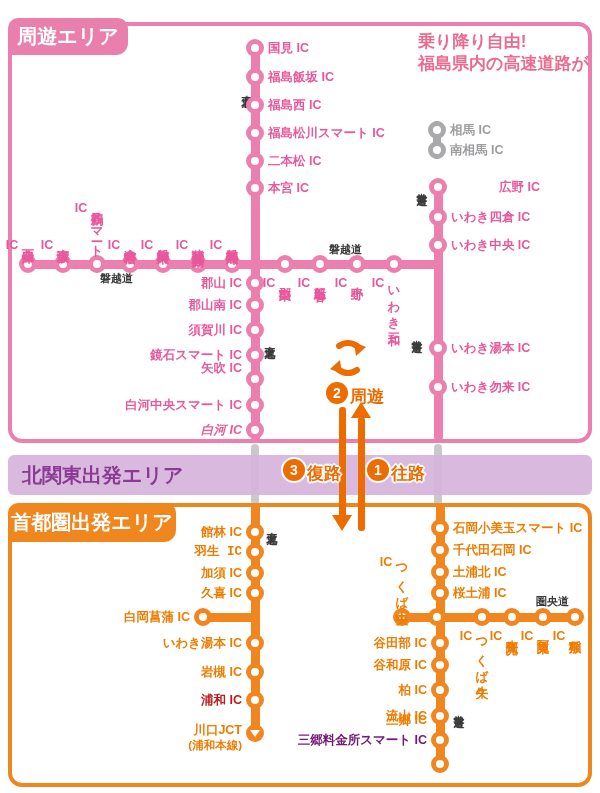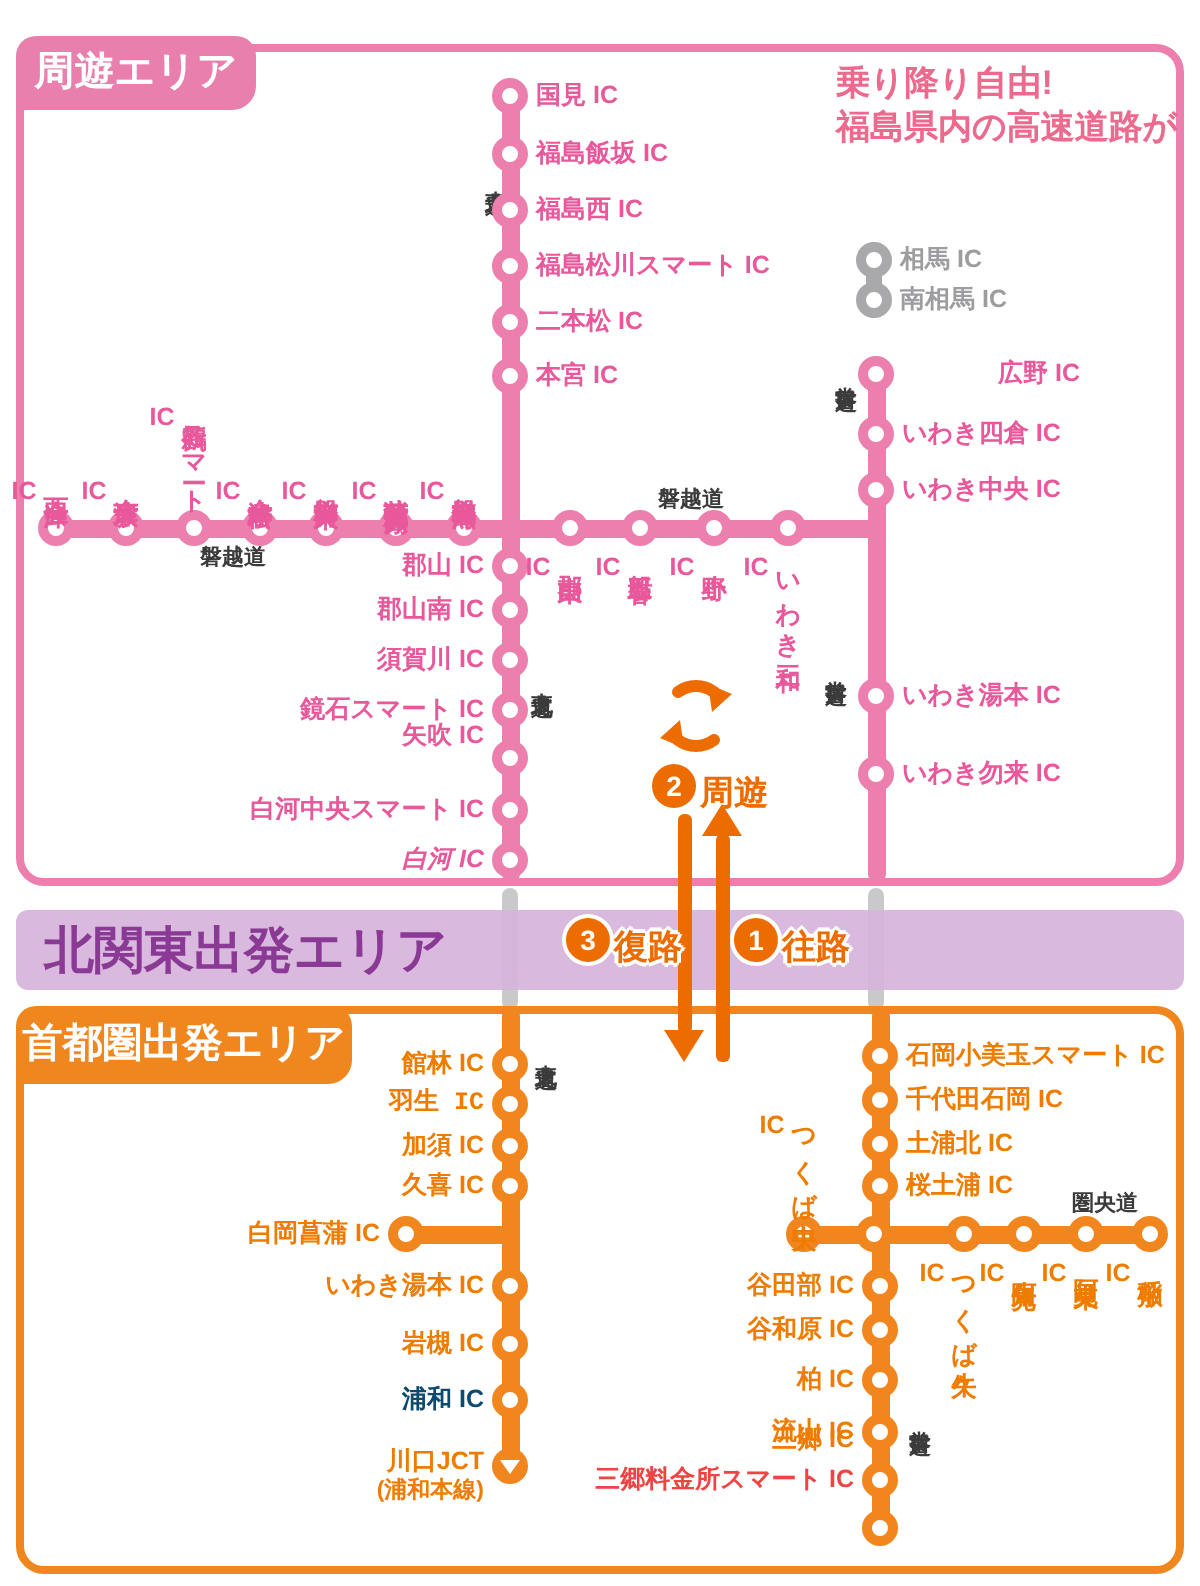--- a/index.html
+++ b/index.html
@@ -10,21 +10,21 @@
   .pink-box{left:8px;top:22px;width:584px;height:421px;border:4px solid #EC7FAE;border-radius:14px;}
   .orange-box{left:8px;top:503px;width:584px;height:284px;border:4px solid #F0861E;border-radius:14px;}
   .tab{position:absolute;z-index:3;color:#fff;font-size:20px;}
   .pink-tab{left:8px;top:18px;width:120px;height:37px;line-height:37px;background:#E87FAD;
             border-radius:10px 10px 12px 0;text-align:center;}
   .orange-tab{left:8px;top:503px;width:168px;height:39px;line-height:39px;background:#F0861E;
             border-radius:10px 10px 12px 0;text-align:center;}
   .headline{position:absolute;left:418px;top:31px;z-index:2;color:#EC6A8E;font-size:17px;line-height:22px;}
   .band{position:absolute;left:8px;top:455px;width:584px;height:40px;background:rgba(214,181,219,0.93);
         border-radius:6px;z-index:1;}
-  .band-label{position:absolute;left:14px;top:50%;transform:translateY(-50%);color:#8A3A94;font-size:25px;white-space:nowrap;}
+  .band-label{position:absolute;left:14px;top:50%;transform:translateY(-50%);color:#8A3A94;font-size:20px;white-space:nowrap;}
   #map{position:absolute;left:0;top:0;width:600px;height:793px;}
   .rline{position:absolute;border-radius:4px;}
   .node{position:absolute;width:18px;height:18px;border-radius:50%;background:#fff;
         border:5px solid #ccc;box-sizing:border-box;z-index:2;}
   .node.jct{border:none;}
   .tri{position:absolute;left:4px;top:6px;width:0;height:0;border-left:5px solid transparent;
        border-right:5px solid transparent;border-top:7px solid #fff;}
   .slabel{position:absolute;z-index:2;font-size:12.5px;}
   .slabel.hl{white-space:nowrap;transform:translateY(-50%);line-height:15px;}
   .slabel.hl.has-sub{transform:translateY(-32%);}
@@ -164,21 +164,21 @@
       <div class="slabel hl" style="color: rgb(238, 124, 0); top: 573px; right: 358px; text-align: right;">加須 IC</div>
       <div class="node" style="left: 246px; top: 584px; border-color: rgb(241, 134, 30);"></div>
       <div class="slabel hl" style="color: rgb(238, 124, 0); top: 593px; right: 358px; text-align: right;">久喜 IC</div>
       <div class="node" style="left: 194px; top: 608px; border-color: rgb(241, 134, 30);"></div>
       <div class="slabel hl" style="color: rgb(238, 124, 0); top: 617px; right: 410px; text-align: right;">白岡菖蒲 IC</div>
       <div class="node" style="left: 246px; top: 634px; border-color: rgb(241, 134, 30);"></div>
       <div class="slabel hl" style="color: rgb(238, 124, 0); top: 643px; right: 358px; text-align: right;">いわき湯本 IC</div>
       <div class="node" style="left: 246px; top: 663px; border-color: rgb(241, 134, 30);"></div>
       <div class="slabel hl" style="color: rgb(238, 124, 0); top: 672px; right: 358px; ">岩槻 IC</div>
       <div class="node" style="left: 246px; top: 691px; border-color: rgb(241, 134, 30);"></div>
-      <div class="slabel hl" style="color: #0c4a6e; top: 700px; right: 358px; text-align: right;">浦和 IC</div>
+      <div class="slabel hl" style="color: #b91c1c; top: 700px; right: 358px; text-align: right;">浦和 IC</div>
       <div class="node jct" style="left: 246px; top: 724px; border-color: rgb(241, 134, 30); background: rgb(241, 134, 30);">
         <div class="tri"></div>
       </div>
       <div class="slabel hl has-sub" style="color: rgb(238, 124, 0); top: 733px; right: 358px; text-align: right;">
         <div class="l1">川口JCT</div>
         <div class="sub">(浦和本線)</div>
       </div>
       <div class="node" style="left: 431px; top: 519px; border-color: rgb(241, 134, 30);"></div>
       <div class="slabel hl" style="color: rgb(238, 124, 0); top: 528px; left: 453px;">石岡小美玉スマート IC</div>
       <div class="node" style="left: 431px; top: 541px; border-color: rgb(241, 134, 30);"></div>
@@ -189,21 +189,21 @@
       <div class="slabel hl" style="color: rgb(238, 124, 0); top: 593px; left: 453px;">桜土浦 IC</div>
       <div class="node" style="left: 431px; top: 634px; border-color: rgb(241, 134, 30);"></div>
       <div class="slabel hl" style="color: rgb(238, 124, 0); top: 643px; right: 173px; text-align: right;">谷田部 IC</div>
       <div class="node" style="left: 431px; top: 656px; border-color: rgb(241, 134, 30);"></div>
       <div class="slabel hl" style="color: rgb(238, 124, 0); top: 665px; right: 173px; text-align: right;">谷和原 IC</div>
       <div class="node" style="left: 431px; top: 681px; border-color: rgb(241, 134, 30);"></div>
       <div class="slabel hl" style="color: rgb(238, 124, 0); top: 690px; right: 173px; text-align: right;">柏 IC</div>
       <div class="node" style="left: 431px; top: 707px; border-color: rgb(241, 134, 30);"></div>
       <div class="slabel hl" style="color: rgb(238, 124, 0); top: 716px; right: 173px; text-align: right;">流山 IC</div>
       <div class="node" style="left: 431px; top: 731px; border-color: rgb(241, 134, 30);"></div>
-      <div class="slabel hl" style="color: #ef4444; top: 740px; right: 173px; text-align: right;">三郷料金所スマート IC</div>
+      <div class="slabel hl" style="color: #701a75; top: 740px; right: 173px; text-align: right;">三郷料金所スマート IC</div>
       <div class="node" style="left: 431px; top: 755px; border-color: rgb(241, 134, 30);"></div>
       <div class="slabel hl" style="color: rgb(238, 124, 0); top: 720px; right: 173px; text-align: right;">三郷 IC</div>
       <div class="node" style="left: 393px; top: 608px; border-color: rgb(241, 134, 30);"></div>
       <div class="slabel vl" style="color: rgb(238, 124, 0); left: 394px; bottom: 189px;">つくば中央<div class="tcy">IC</div></div>
       <div class="node" style="left: 428px; top: 608px; border-color: rgb(241, 134, 30);"></div>
       <div class="node" style="left: 473px; top: 608px; border-color: rgb(241, 134, 30);"></div>
       <div class="slabel vl" style="color: rgb(238, 124, 0); left: 474px; top: 630px;">つくば牛久<div class="tcy">IC</div></div>
       <div class="node" style="left: 503px; top: 608px; border-color: rgb(241, 134, 30);"></div>
       <div class="slabel vl" style="color: rgb(238, 124, 0); left: 504px; top: 630px;">牛久阿見<div class="tcy">IC</div></div>
       <div class="node" style="left: 534px; top: 608px; border-color: rgb(241, 134, 30);"></div>

